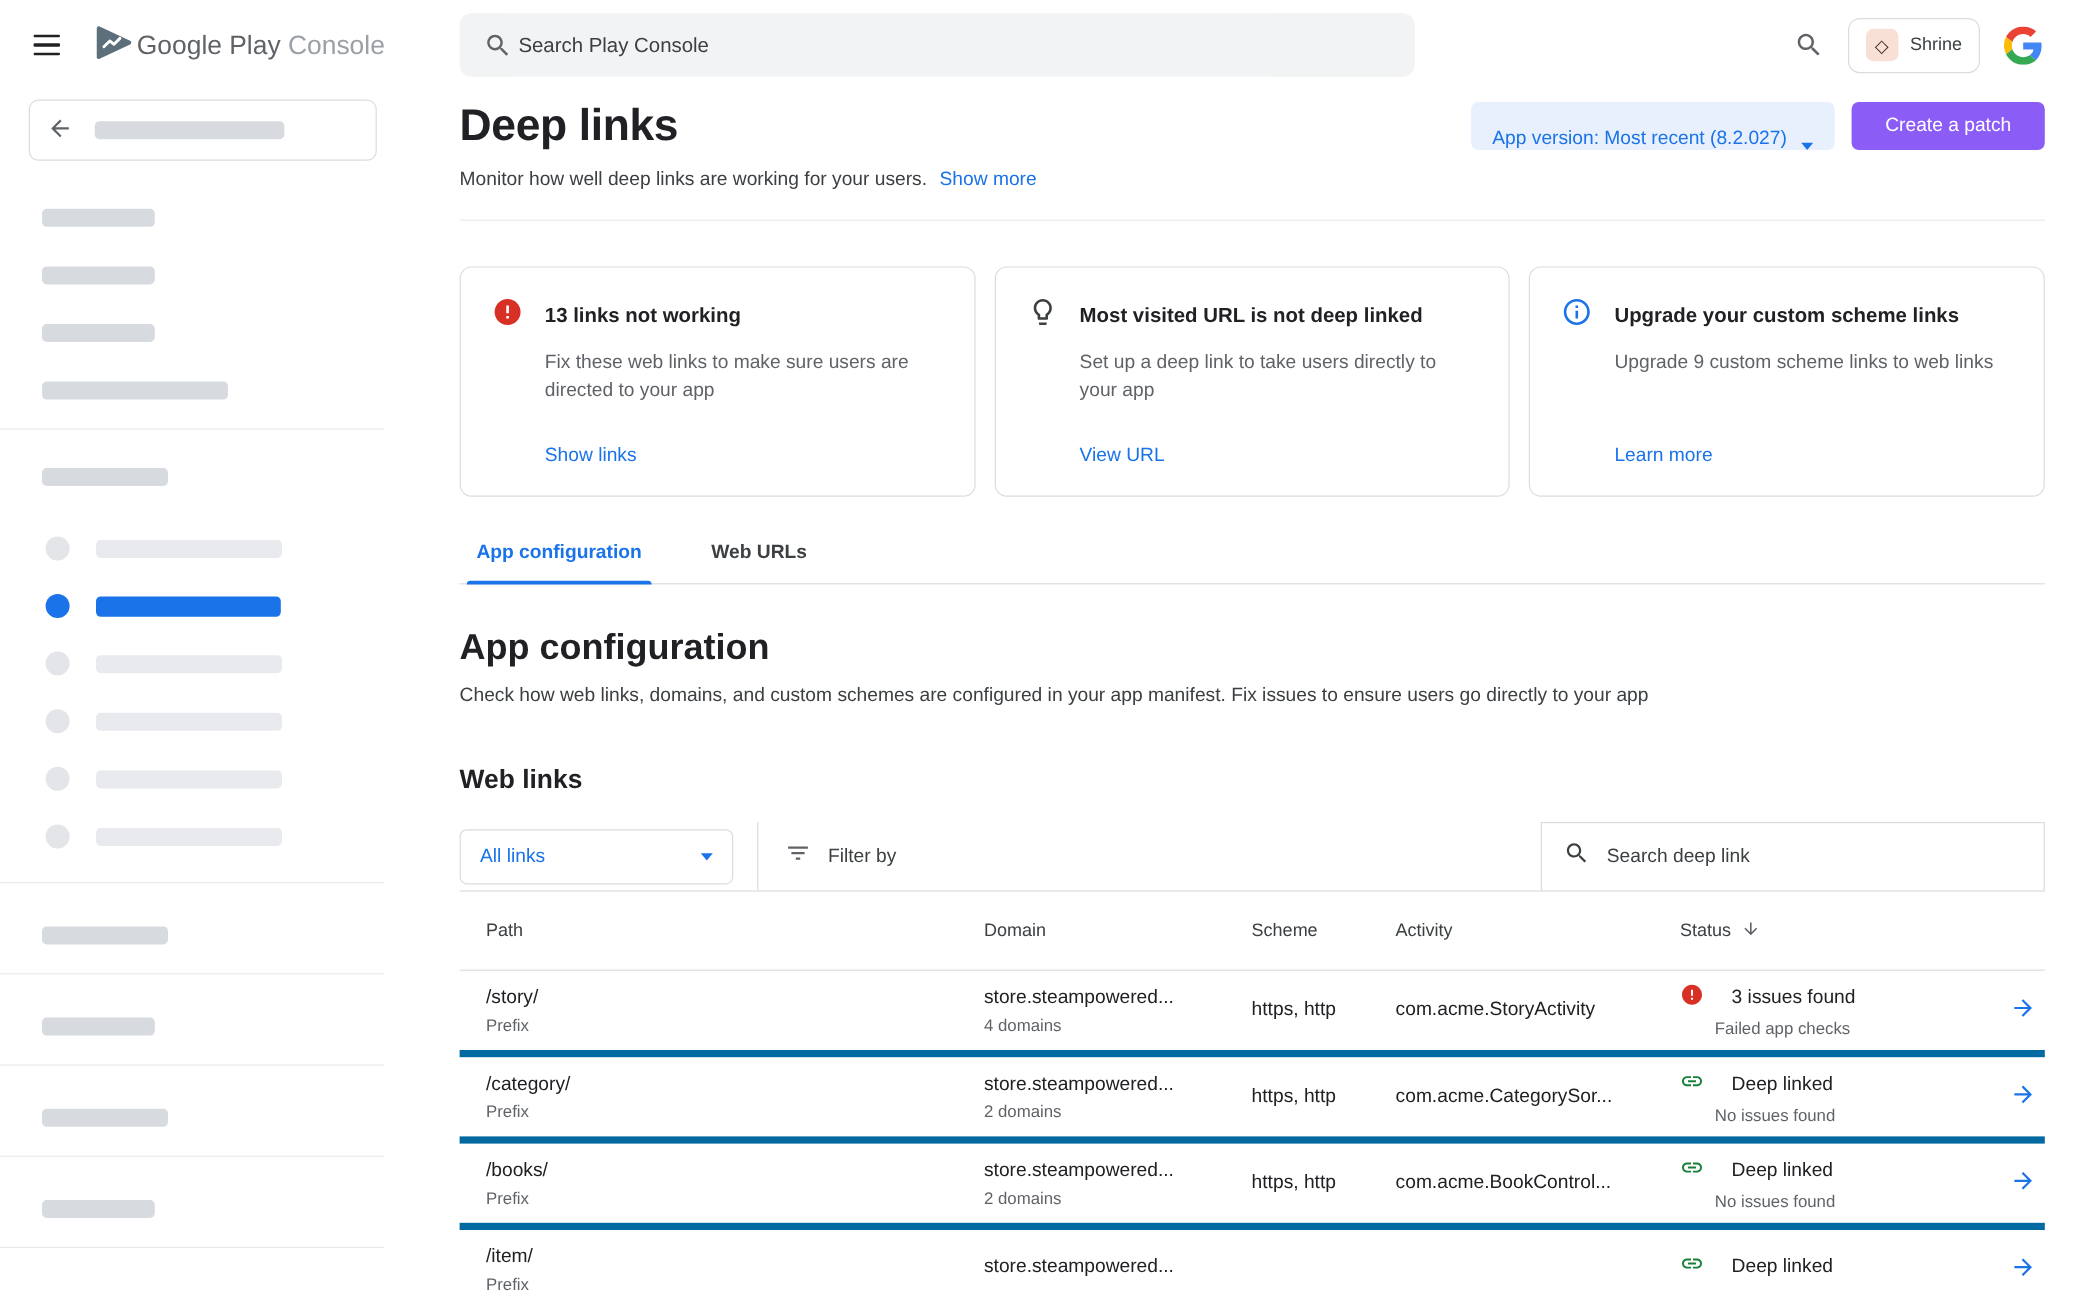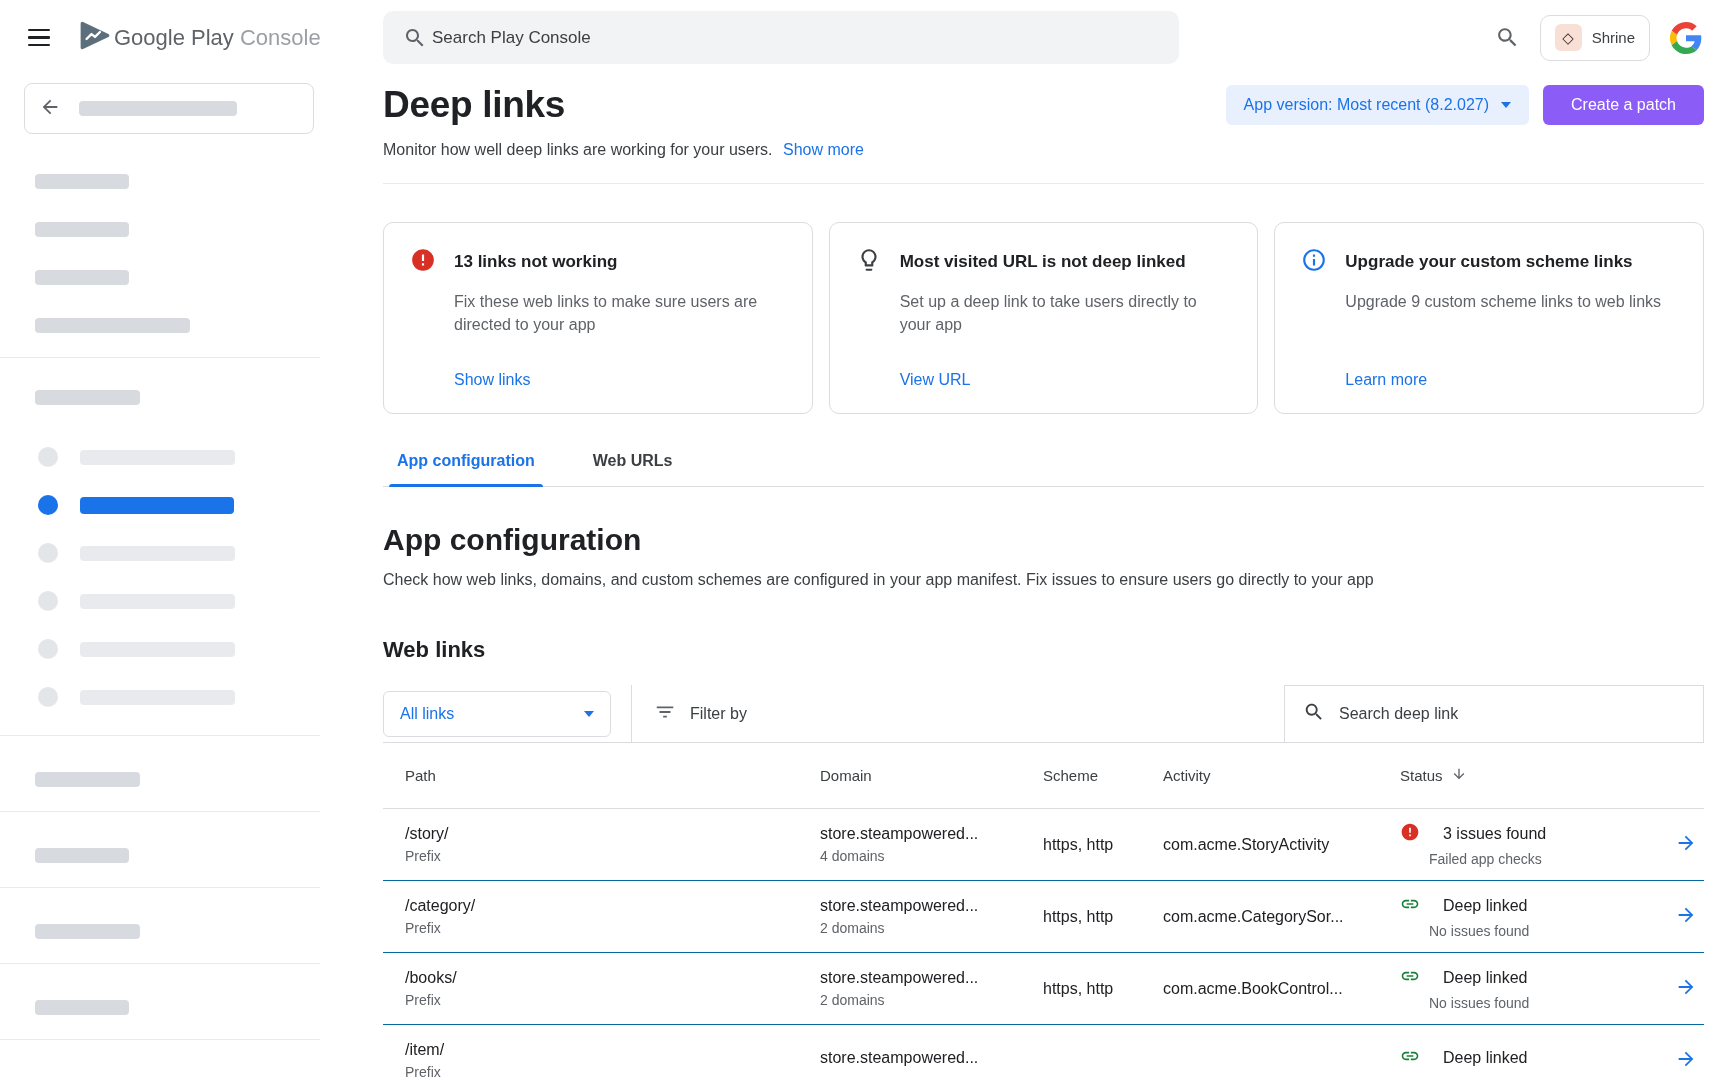--- a/index.html
+++ b/index.html
@@ -50,21 +50,21 @@
   .nav-item:last-of-type { margin-bottom:24px; }
   .nav-dot { width:20px; height:20px; border-radius:50%; background:#e3e5e8; flex:none; }
   .nav-item.selected .nav-dot { background:#1a73e8; }
   .sk-sel { width:154px; height:17px; border-radius:4px; background:#1a73e8; display:block; }
 
   
   .page-head { display:flex; justify-content:space-between; align-items:center; }
   h1 { font-size:37px; font-weight:700; letter-spacing:-0.3px; line-height:44px; }
   .head-actions { display:flex; align-items:center; gap:14px; }
   .version-chip { background:#e8f0fe; color:#1a73e8; height:40px; border-radius:6px;
-    display:flex; align-items:center; gap:12px; padding:0 18px; font-size:16px; font-weight:500; }
+    display:flex; align-items:flex-end; gap:12px; padding:0 18px; font-size:16px; font-weight:500; }
   .caret { width:0; height:0; border-left:5px solid transparent; border-right:5px solid transparent;
     border-top:6px solid currentColor; display:inline-block; }
   .primary-btn { background:#8b5cf6; color:#fff; height:40px; border-radius:6px; padding:0 28px;
     font-size:16px; font-weight:500; }
   .subtitle { margin-top:14px; font-size:16px; color:#3c4043; }
   .subtitle a { color:#1a73e8; font-weight:500; margin-left:6px; }
   .hr { border-top:1px solid #e8eaed; margin-top:24px; }
 
   
   .cards { display:flex; gap:16px; margin-top:38px; }
@@ -96,21 +96,21 @@
   .filter-by { display:flex; align-items:center; gap:14px; margin-left:22px; color:#3c4043; font-size:16px; }
   .deep-search { margin-left:auto; width:420px; height:58px; border:1px solid #dadce0;
     display:flex; align-items:center; gap:14px; padding:0 18px; background:#fff; }
   .deep-search input { flex:1; border:none; outline:none; font-size:16px; color:#202124; font-family:inherit; }
 
   
   .tbl-header, .tbl-row { display:grid; grid-template-columns:415px 223px 120px 237px 267px 1fr;
     padding-left:22px; align-items:center; }
   .tbl-header { height:66px; color:#3c4043; font-size:15px; border-bottom:1px solid #dadce0; }
   .status-h { display:flex; align-items:center; gap:8px; }
-  .tbl-row { min-height:72px; border-bottom:1px solid #0369a1; }
+  .tbl-row { min-height:72px; border-bottom:6px solid #0369a1; }
   .cell-main { font-size:16px; color:#202124; }
   .cell-sub { font-size:14px; color:#5f6368; margin-top:5px; }
   .status-main { display:flex; align-items:center; gap:23px; font-size:16px; }
   .status-sub { margin-left:29px; }
   .arrow-cell { display:flex; justify-content:center; }
 </style>
 </head>
 <body>
 
 <div class="topbar">

